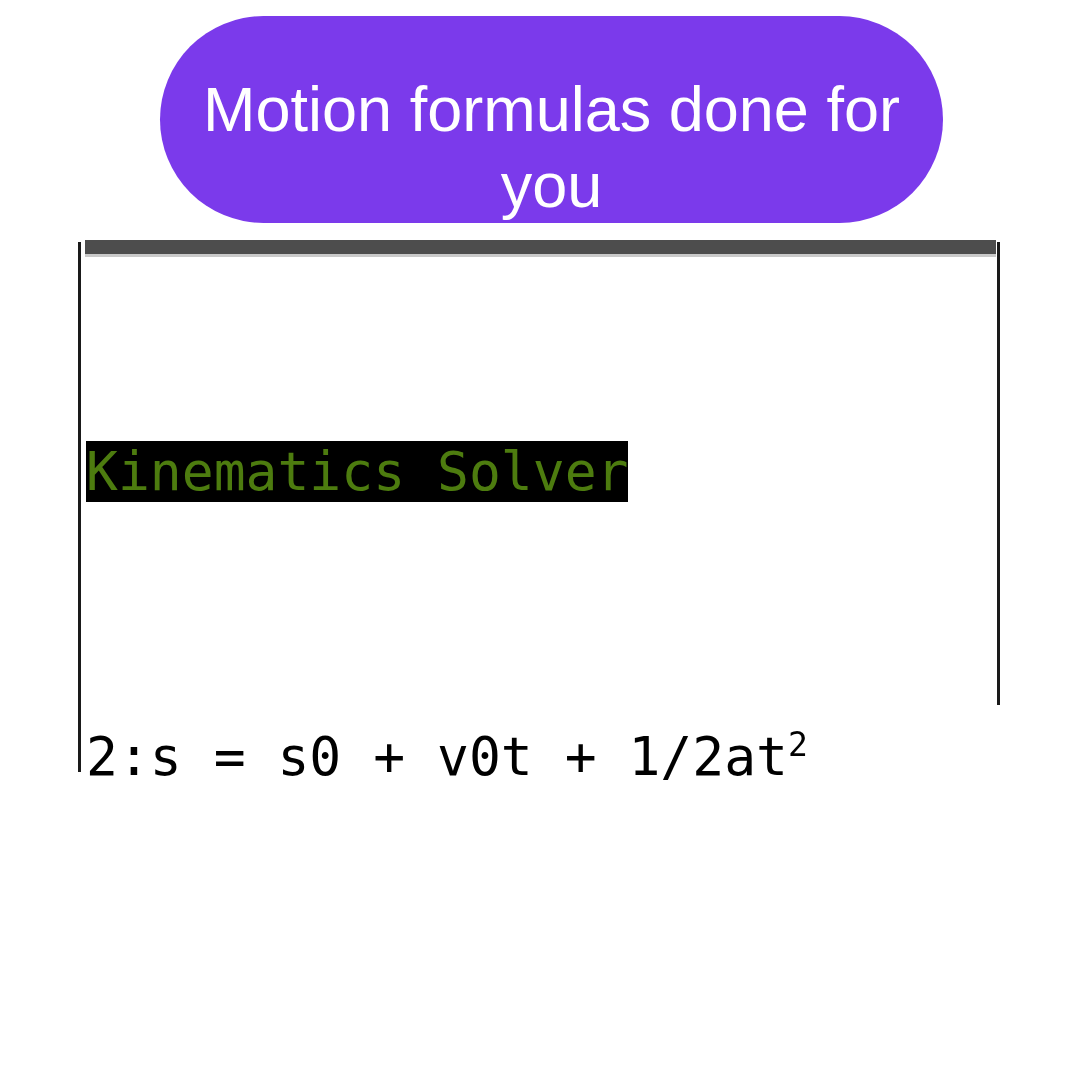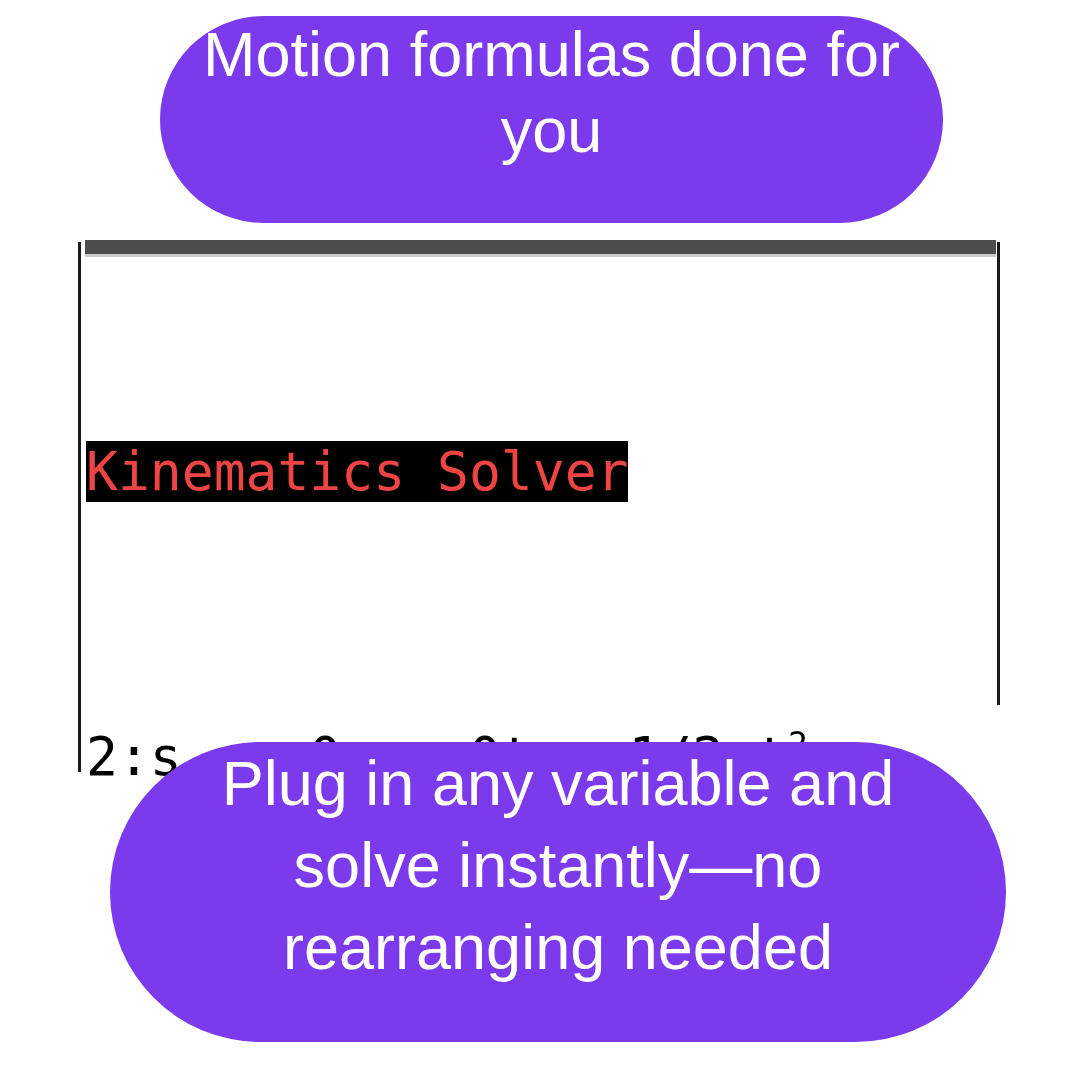--- a/index.html
+++ b/index.html
@@ -65,33 +65,33 @@
     letter-spacing: 0px;
     color: #000000;
     white-space: pre;
   }
   .calc-line {
     height: 57px;
     display: block;
   }
   .inverted {
     background: #000000;
-    color: #ef4444;
+    color: #4d7c0f;
   }
   .sup {
     font-size: 33px;
     vertical-align: super;
     line-height: 0;
   }
 
   
   .bubble {
     position: absolute;
     display: flex;
-    align-items: flex-start;
+    align-items: flex-end;
     justify-content: center;
     text-align: center;
     color: #ffffff;
     box-sizing: border-box;
   }
   .bubble-top {
     left: 160px;
     top: 16px;
     width: 783px;
     height: 207px;
@@ -141,17 +141,14 @@
     
 
     
 
     
 
     
 
   </div>
 
-  <div class="bubble bubble-bottom">
-    <span class="bubble-text">Plug in any variable and solve instantly—no rearranging needed</span>
-  </div>
 
 </div>
 
 </body></html>

